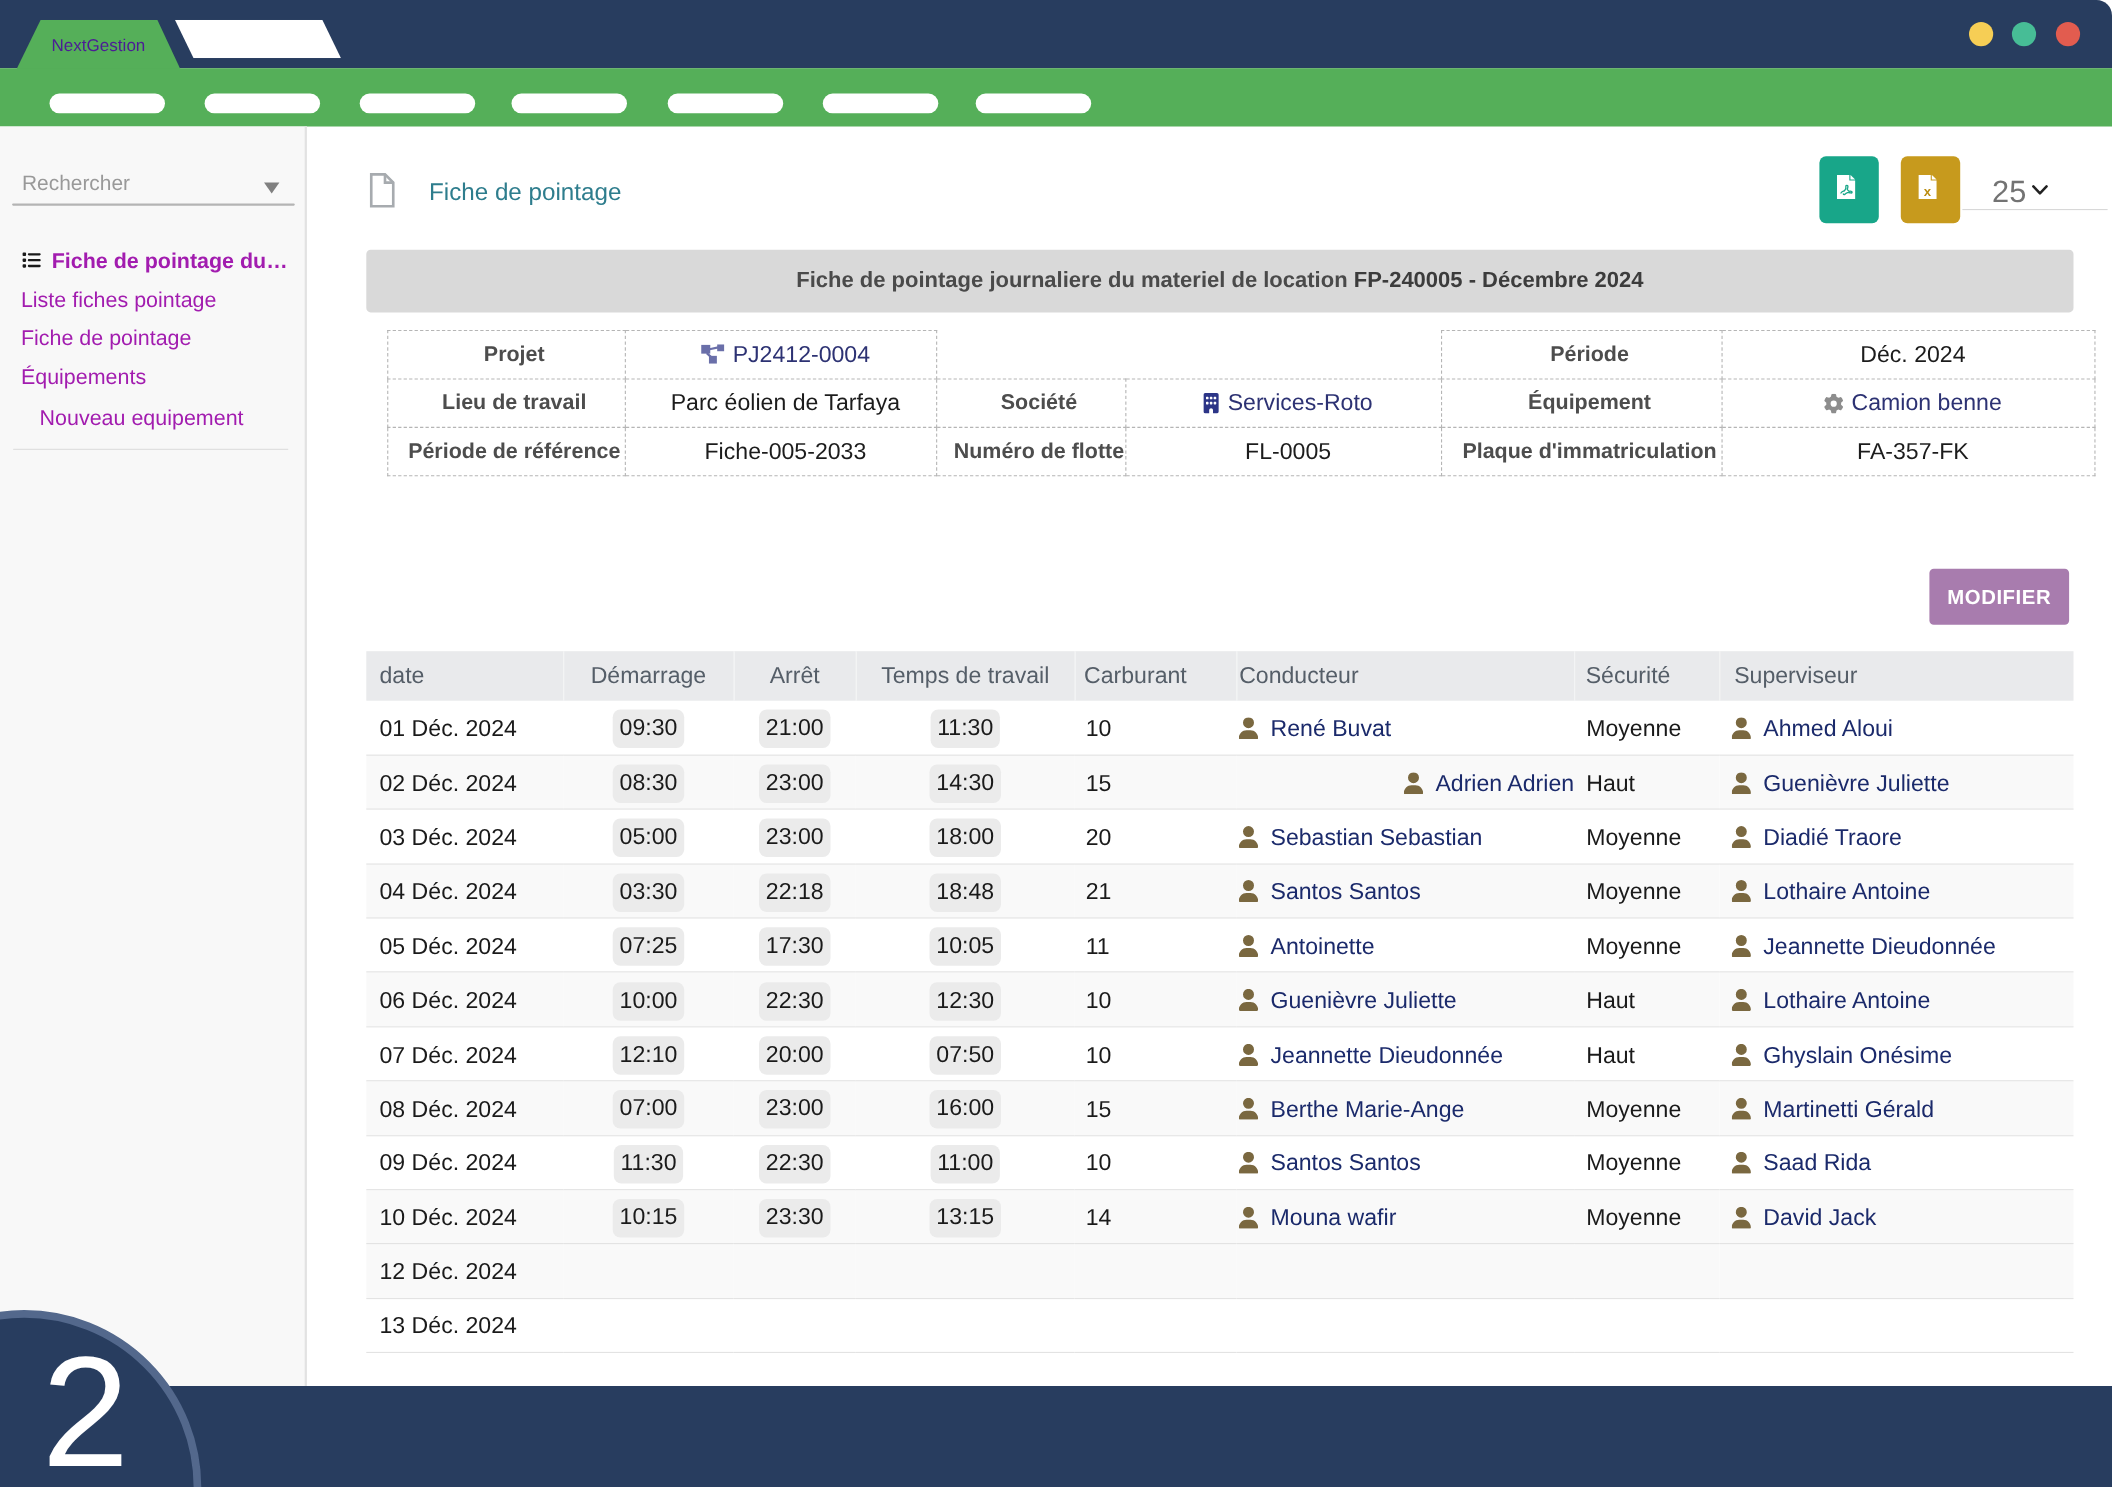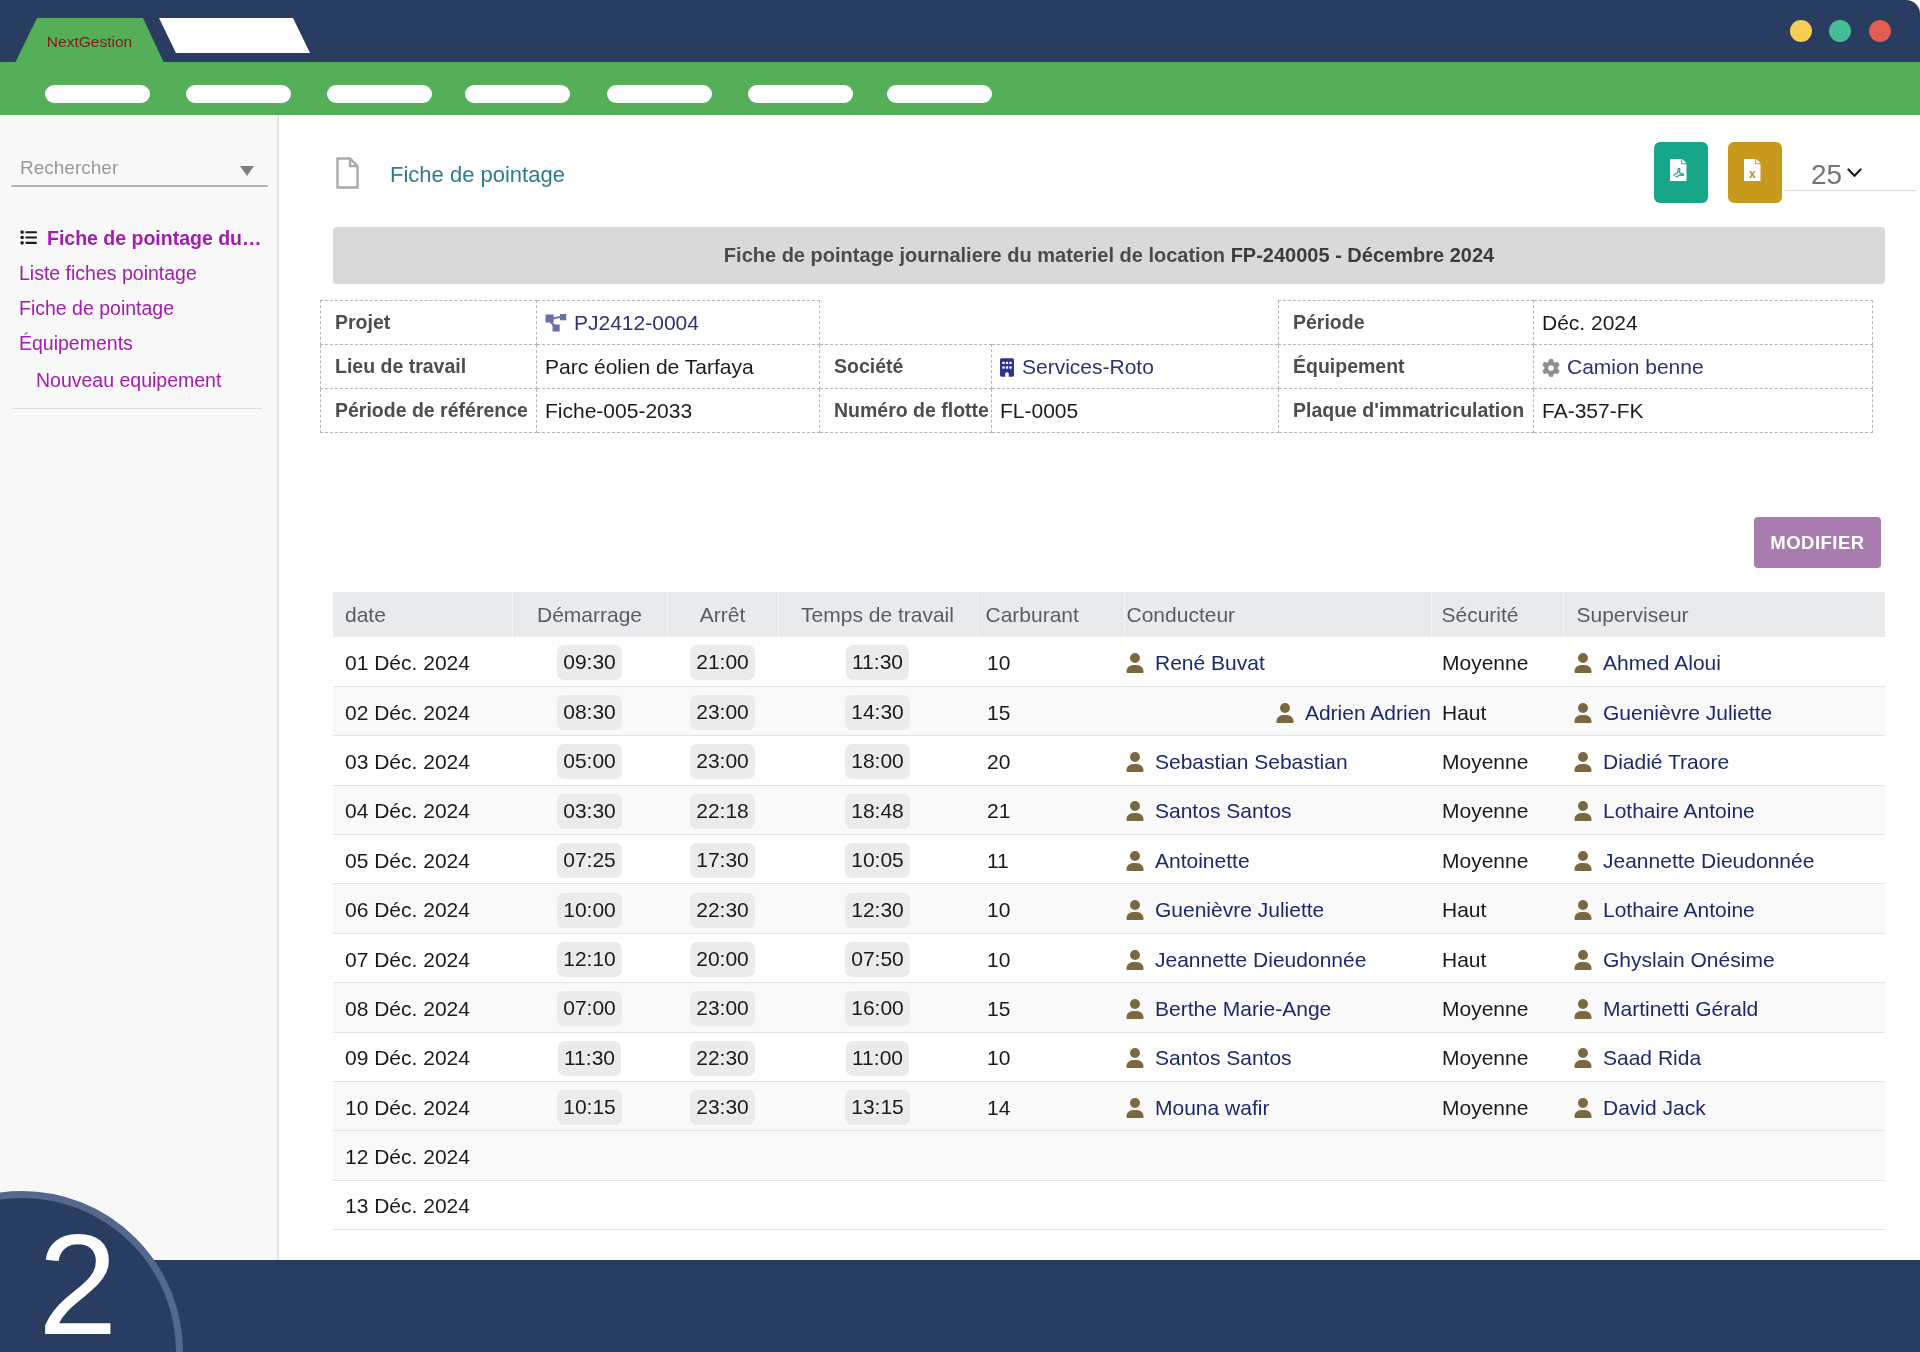--- a/index.html
+++ b/index.html
@@ -5,21 +5,21 @@
 <style>
 * { margin:0; padding:0; box-sizing:border-box; }
 html,body { width:1920px; height:1352px; overflow:hidden; background:#fff;
   font-family:"Liberation Sans", sans-serif; position:relative; }
 
 
 #topbar { position:absolute; left:0; top:0; width:1920px; height:62px;
   background:#283d5f; border-top-right-radius:14px; }
 #tab { position:absolute; left:15px; top:18px; width:149px; height:45px;
   background:#55af59; clip-path:polygon(22px 0, 128px 0, 149px 45px, 0 45px);
-  color:#7f1d1d; font-size:15.5px; text-align:center; line-height:48px; }
+  color:#4c1d95; font-size:15.5px; text-align:center; line-height:48px; }
 #paral { position:absolute; left:159px; top:18px; width:151px; height:35px;
   background:#fff; clip-path:polygon(0 0, 134px 0, 151px 35px, 17px 35px); }
 .dot { position:absolute; top:20px; width:22px; height:22px; border-radius:50%; }
 #greenbar { position:absolute; left:0; top:62px; width:1920px; height:53px; background:#55af59; }
 .pill { position:absolute; top:23px; height:18px; width:105px; background:#fff; border-radius:9px; }
 
 
 #sidebar { position:absolute; left:0; top:115px; width:279px; height:1237px;
   background:#f8f8f8; border-right:2px solid #e2e2e2; }
 #search-txt { position:absolute; left:20px; top:157px; font-size:19px; color:#999; }
@@ -38,21 +38,21 @@
   background:#c79a1d; border-radius:6px; }
 .fic { position:absolute; left:16px; top:17px; }
 #sel25 { position:absolute; left:1811px; top:159px; font-size:28px; color:#737373; }
 #sel25-ch { position:absolute; left:1847px; top:168px; }
 #sel25-line { position:absolute; left:1784px; top:190px; width:132px; height:1px; background:#d8d8d8; }
 #banner { position:absolute; left:333px; top:227px; width:1552px; height:57px;
   background:#d9d9d9; border-radius:4px; text-align:center; line-height:57px;
   font-size:20px; font-weight:bold; color:#4a4a4a; }
 
 
-#infotbl { position:absolute; left:320px; top:300px; border-collapse:collapse; table-layout:fixed; }
+#infotbl { position:absolute; left:352px; top:300px; border-collapse:collapse; table-layout:fixed;text-align:center; }
 #infotbl td { border:1px dashed #b5b5b5; height:44px; padding:0 0 0 8px;
   font-size:21px; color:#1c1c1c; white-space:nowrap; overflow:hidden; }
 #infotbl td.lbl { font-weight:bold; font-size:19.5px; color:#4d4d4d; padding-left:14px; }
 #infotbl td.nob { border:none; }
 .ilink { color:#2d3273; }
 .ilink svg, .ilink .gicon { vertical-align:-2px; margin-right:7px; }
 
 
 #modif { position:absolute; left:1754px; top:517px; width:127px; height:51px;
   background:#a87cae; border-radius:4px; color:#fff; font-weight:bold; font-size:18.5px;

